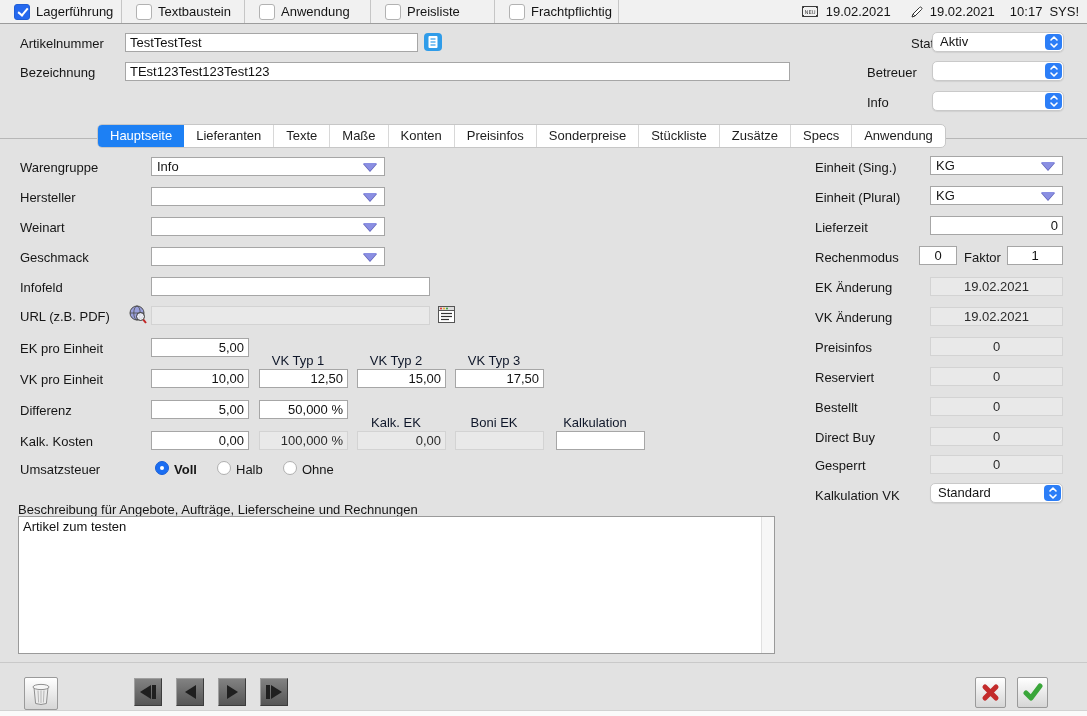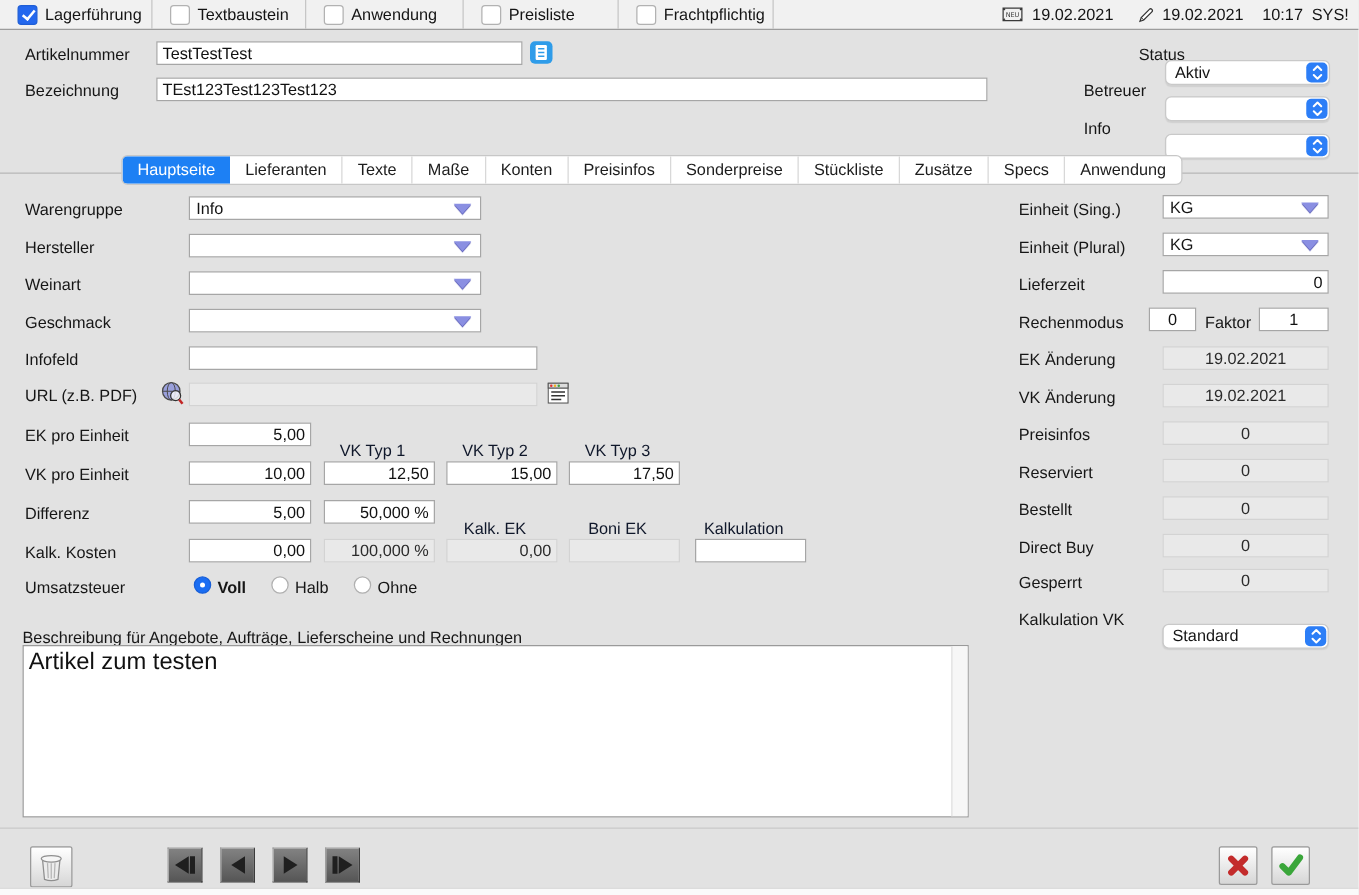--- a/index.html
+++ b/index.html
@@ -34,31 +34,31 @@
   .tab:last-child{border-right:none;}
   .tab.active{background:#1d80f4;color:#fff;border-right:none;}
   
   .combo{position:absolute;box-sizing:border-box;height:19px;background:#fff;border:1px solid #a6a6a6;
          padding:0 22px 0 5px;line-height:17px;}
   .combo .tri{position:absolute;right:7px;top:5px;width:0;height:0;
          border-left:7px solid transparent;border-right:7px solid transparent;border-top:8px solid #8a8fe2;
          filter:drop-shadow(0 1px 0 #5c5fb8);}
   
   .popup{position:absolute;box-sizing:border-box;height:20px;background:#fff;border:1px solid #c9c9c9;
-         border-radius:5px;box-shadow:0 1px 1px rgba(0,0,0,0.08);padding:0 22px 0 7px;line-height:18px;margin-top:16px;}
+         border-radius:5px;box-shadow:0 1px 1px rgba(0,0,0,0.08);padding:0 22px 0 7px;line-height:18px;}
   .popup .chev{position:absolute;right:1px;top:1px;width:17px;height:16px;background:#2c7ef7;
          border-radius:4px;display:flex;align-items:center;justify-content:center;}
   
   .radio{position:absolute;width:14px;height:14px;border-radius:50%;background:#fff;border:1px solid #b0b0b0;box-sizing:border-box;}
   .radio.sel{background:#1a6df2;border-color:#185fd8;}
   .radio.sel::after{content:"";position:absolute;left:4px;top:4px;width:4px;height:4px;border-radius:50%;background:#fff;}
   
   #descbox{position:absolute;left:18px;top:516px;width:757px;height:138px;background:#fff;border:1px solid #9a9a9a;box-sizing:border-box;}
   #descbox textarea{position:absolute;left:0;top:0;width:744px;height:136px;border:none;resize:none;outline:none;
-        font-family:inherit;font-size:19px;color:#111;padding:2px 4px;box-sizing:border-box;background:transparent;}
+        font-family:inherit;font-size:13px;color:#111;padding:2px 4px;box-sizing:border-box;background:transparent;}
   #desc-scroll{position:absolute;right:0;top:0;width:12px;height:136px;background:#f7f7f7;border-left:1px solid #e0e0e0;}
   
   #footer-line{position:absolute;left:0;top:662px;width:1087px;height:1px;background:#c9c9c9;}
   #bottom-strip{position:absolute;left:0;top:710px;width:1087px;height:6px;background:#fafafa;border-top:1px solid #d2d2d2;box-sizing:border-box;}
   .toolbtn{position:absolute;width:32px;height:31px;border:1px solid #9a9a9a;border-radius:2px;
         background:linear-gradient(#ffffff,#d6d6d6);display:flex;align-items:center;justify-content:center;}
   .navbtn{position:absolute;width:28px;height:28px;box-sizing:border-box;
         background:linear-gradient(#828282,#565656);
         border:1px solid #3c3c3c;border-top-color:#9f9f9f;border-left-color:#9f9f9f;
         display:flex;align-items:center;justify-content:center;gap:1px;}

